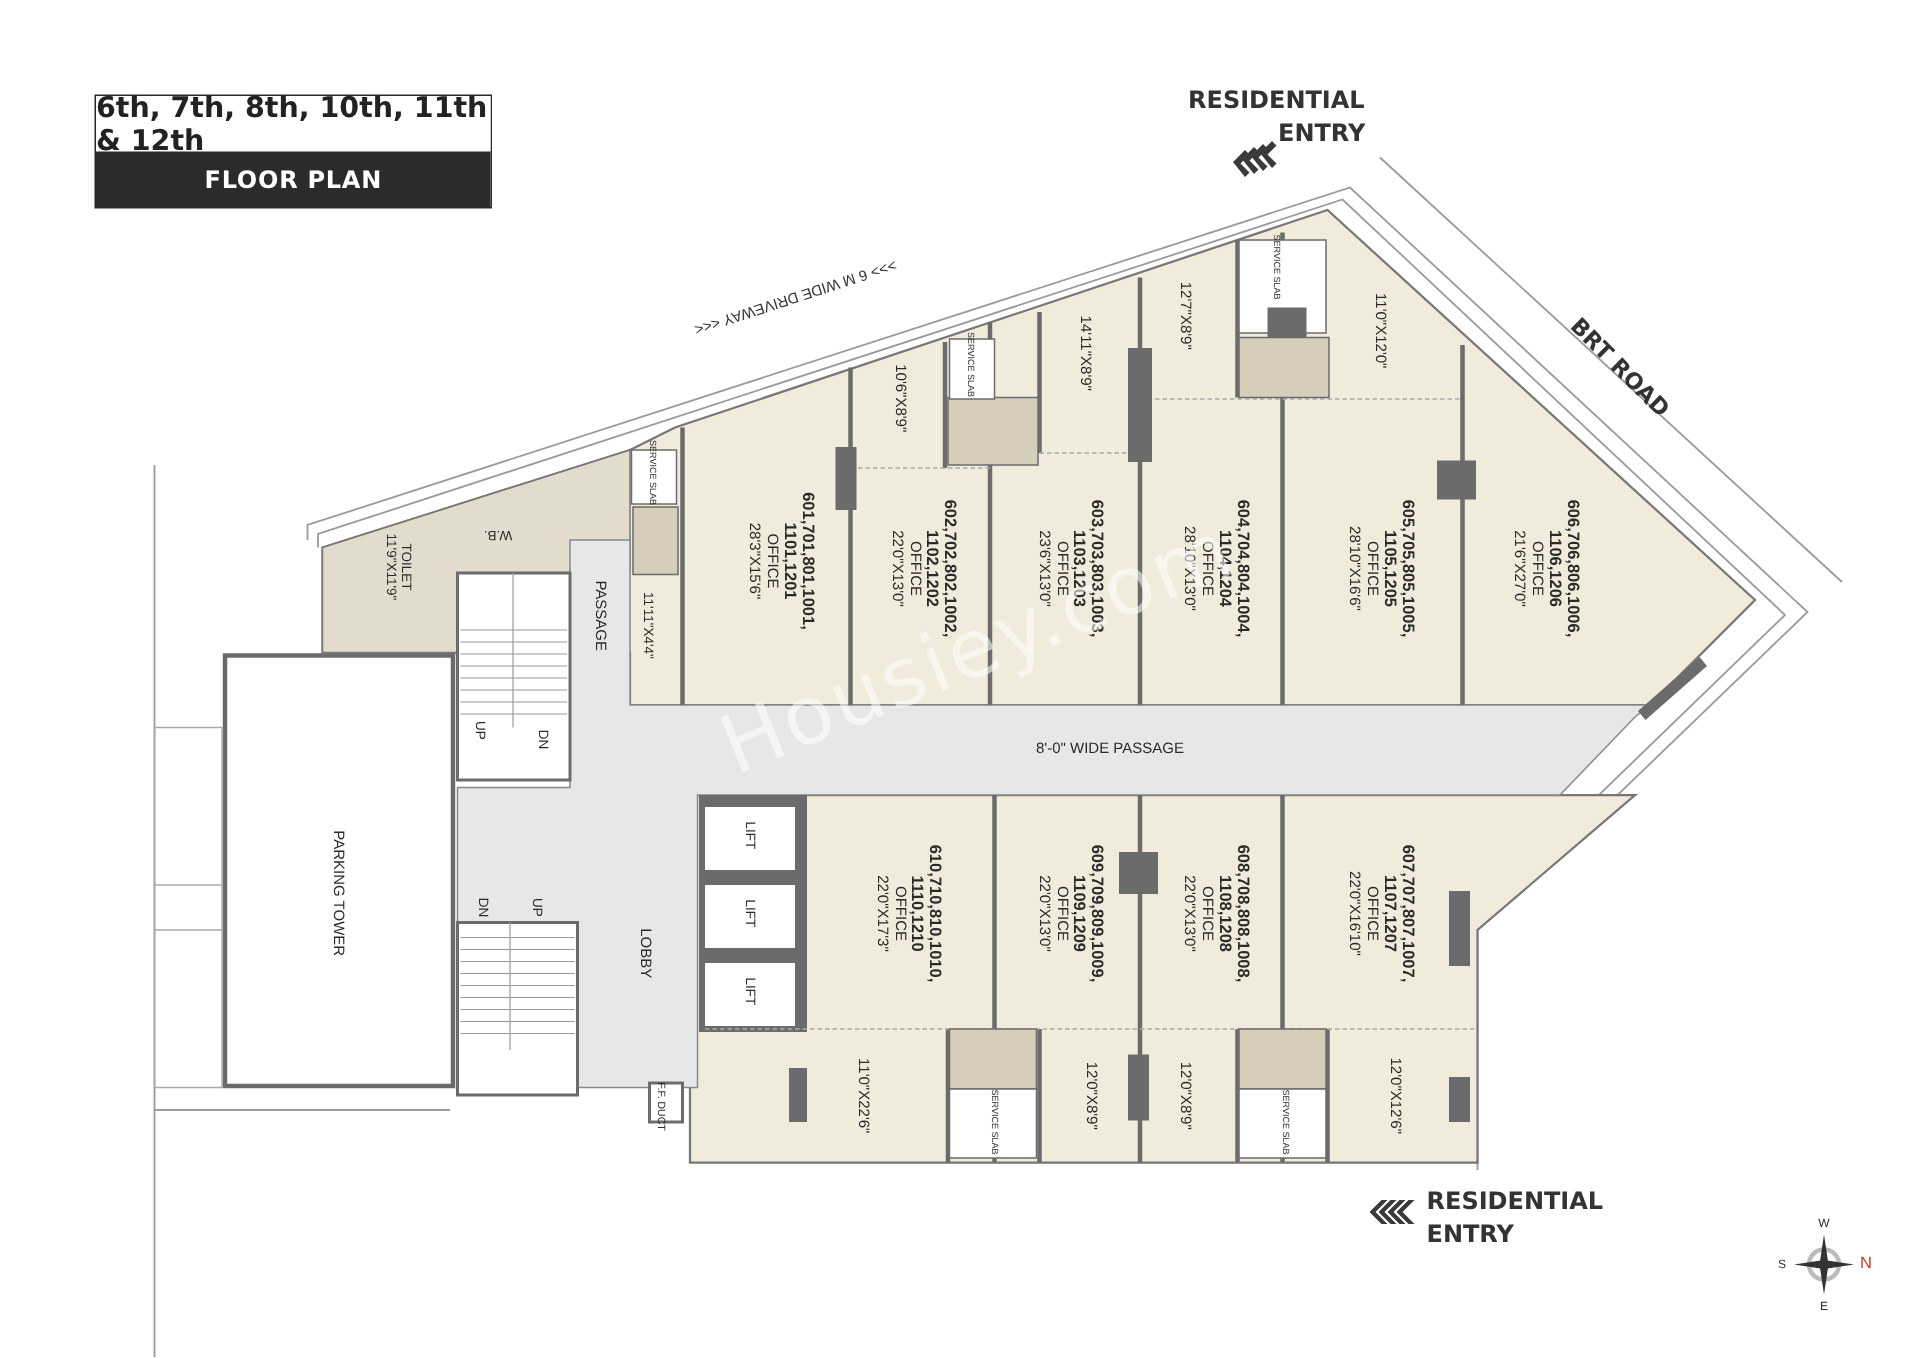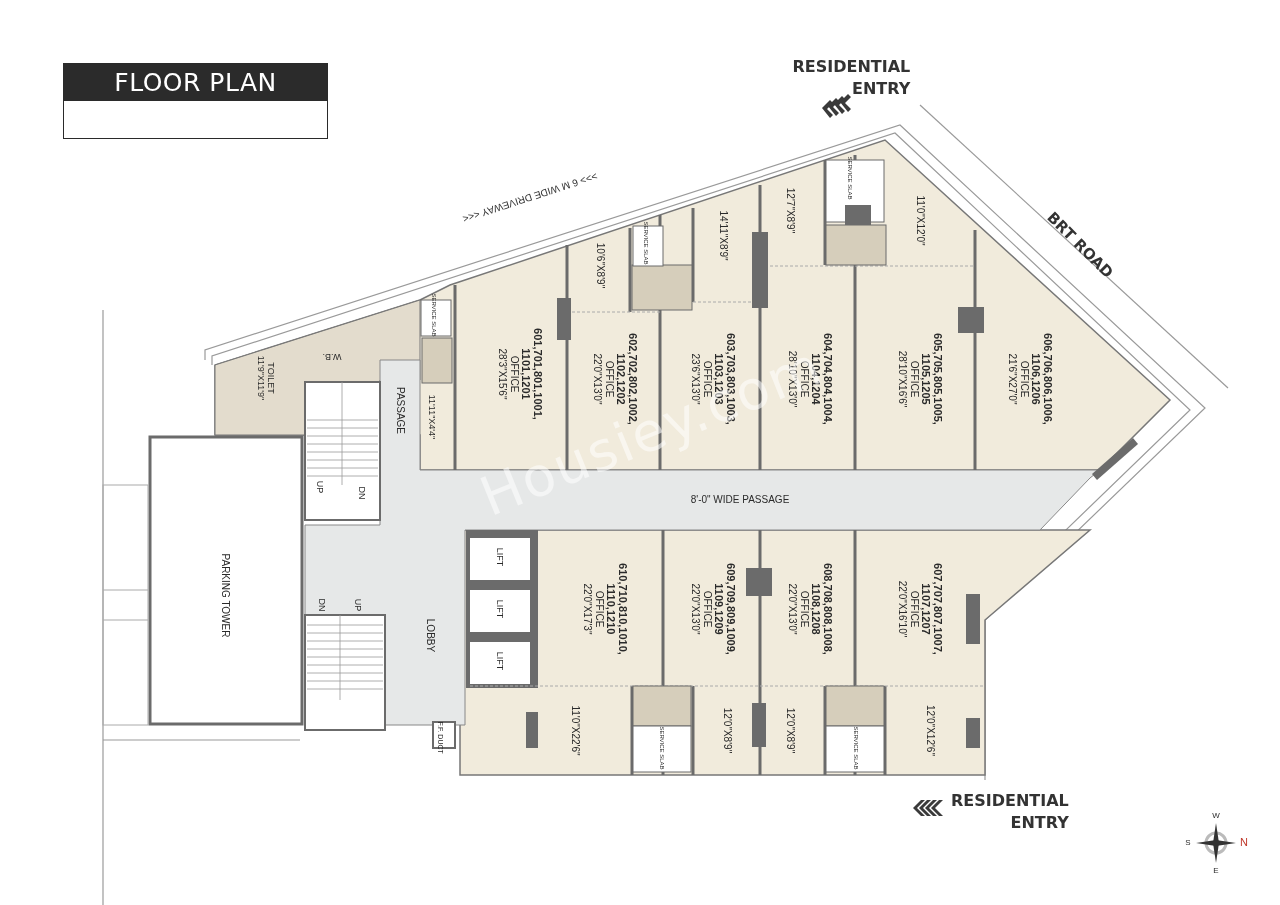--- a/index.html
+++ b/index.html
@@ -1,32 +1,33 @@
 <!DOCTYPE html>
 <html><head>
 <meta charset="utf-8">
 <style>
   html, body { margin:0; padding:0; background:#ffffff; }
   body { width:1280px; height:905px; position:relative; overflow:hidden; font-family:"Liberation Sans", sans-serif; }
   .title-box { position:absolute; left:63px; top:63px; width:265px; height:76px; border:1.5px solid #2a2a2a; box-sizing:border-box; }
   .title-top { height:37px; display:flex; align-items:center; justify-content:center; font-family:"DejaVu Sans", sans-serif; font-weight:bold; font-size:19px; color:#222; background:#fff; }
-  .title-bottom { height:37px; background:#2b2b2b; color:#fff; display:flex; align-items:center; justify-content:center; font-family:"DejaVu Sans", sans-serif; font-weight:normal; font-size:25px; letter-spacing:0.5px; }
-  .label { position:absolute; font-family:"DejaVu Sans", sans-serif; font-weight:bold; color:#333; font-size:16px; line-height:22px;text-align:right; }
+  .title-bottom { height:37px; background:#2b2b2b; color:#fff; display:flex; align-items:center; justify-content:center; font-family:"DejaVu Sans", sans-serif; font-weight:bold; font-size:16px; letter-spacing:0.5px; }
+  .label { position:absolute; font-family:"DejaVu Sans", sans-serif; font-weight:bold; color:#333; font-size:16px; line-height:22px; }
   svg.plan { position:absolute; left:0; top:0; }
   .vt { position:absolute; transform-origin:center center; text-align:center; white-space:nowrap; color:#2a2a2a; font-family:"Liberation Sans", sans-serif; }
   .unit-no { font-weight:bold; font-size:11px; line-height:12px; }
   .unit-type { font-size:10px; line-height:12px; }
   .unit-dim { font-size:10px; line-height:12px; }
   .small { font-size:9px; }
   .watermark { position:absolute; left:470px; top:400px; font-size:54px; color:rgba(255,255,255,0.55); transform:rotate(-22deg); font-family:"DejaVu Sans", sans-serif; letter-spacing:2px; }
 </style>
 </head>
 <body>
 
 <div class="title-box">
+  <div class="title-top">6th, 7th, 8th, 10th, 11th &amp; 12th</div>
   <div class="title-bottom">FLOOR PLAN</div>
 </div>
 
 <div class="label" style="left:792px; top:56px;">
   <div>RESIDENTIAL</div>
   <div style="padding-left:60px;">ENTRY</div>
 </div>
 <div class="label" style="left:951px; top:790px;">
   <div>RESIDENTIAL</div>
   <div>ENTRY</div>

